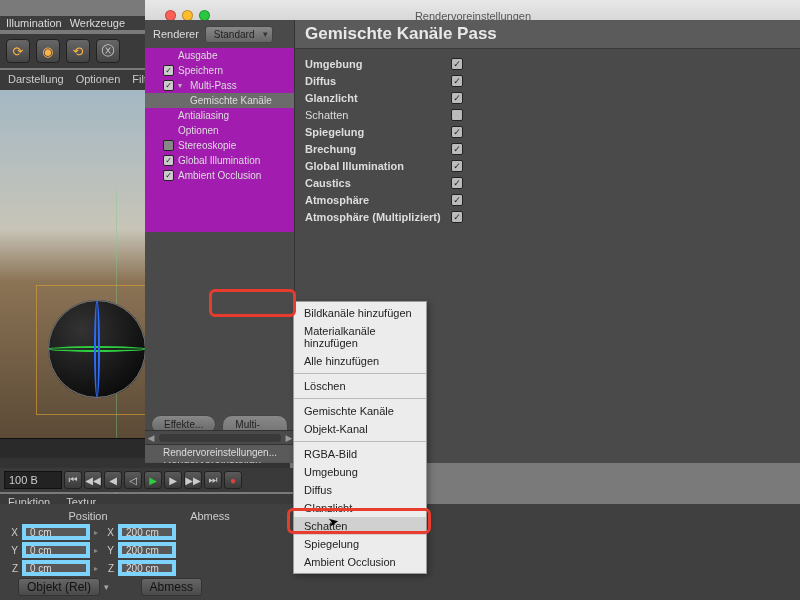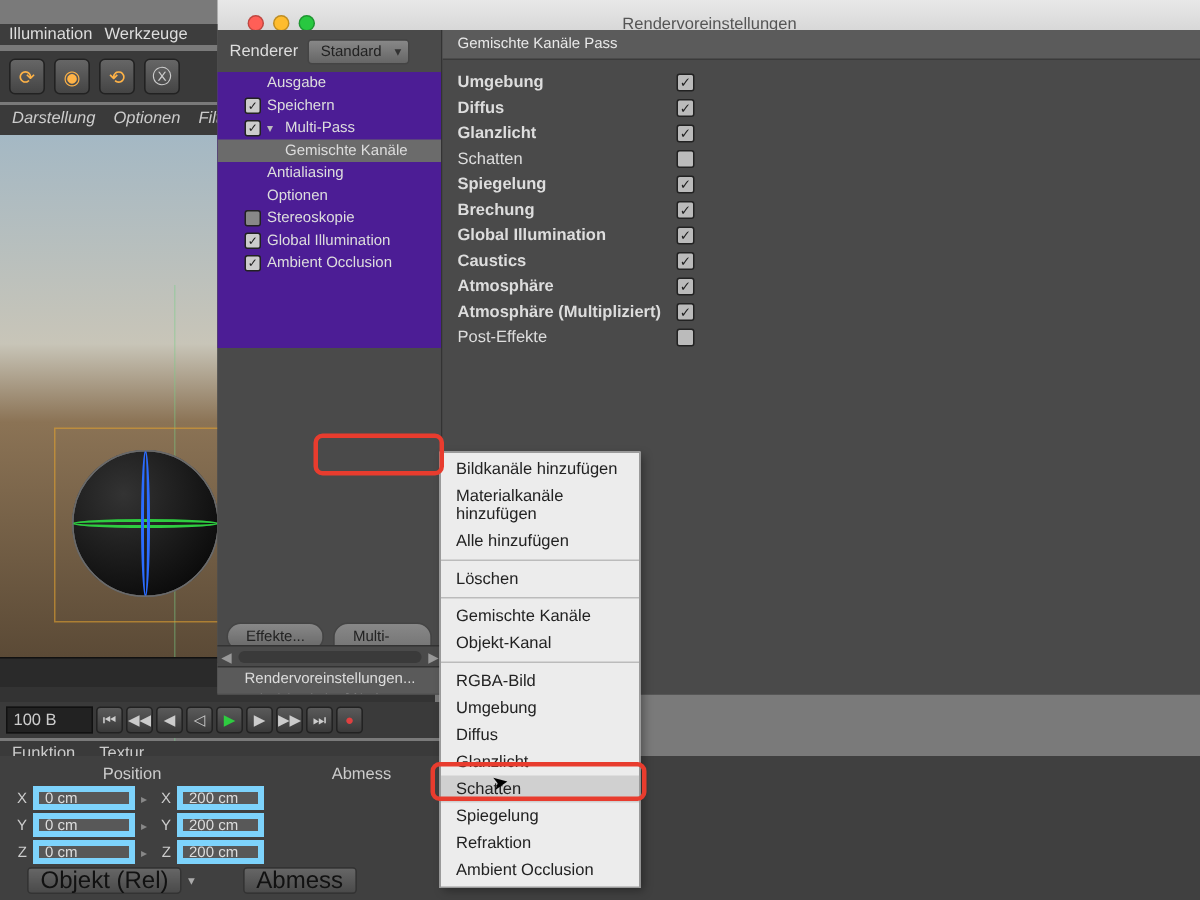--- a/index.html
+++ b/index.html
@@ -17,21 +17,21 @@
 
 
 .hostmenu { position: absolute; left: 0; top: 16px; width: 145px; height: 14px;
   background: #3d3d3d; color: #ddd; display: flex; gap: 8px; padding: 0 6px; font-size: 10px; align-items: center; }
 .hosttoolbar { position: absolute; left: 0; top: 34px; width: 145px; height: 34px;
   background: #3a3a3a; display: flex; align-items: center; padding: 0 6px; gap: 6px; }
 .rbtn { width: 24px; height: 24px; border-radius: 4px; background: linear-gradient(#666,#444);
   border: 1px solid #222; display:flex; align-items:center; justify-content:center; color:#ffb347; font-size:13px;}
 .rbtn.grey { color:#ccc; }
 .hosttabs { position: absolute; left: 0; top: 70px; width: 145px; height: 20px;
-  background: #3a3a3a; color: #ccc; display: flex; gap: 12px; padding: 3px 8px; font-size: 10px; font-style: italic; }
+  background: #3a3a3a; color: #ccc; display: flex; gap: 12px; padding: 3px 8px; font-size: 10px; }
 
 
 .viewport { position: absolute; left: 0; top: 90px; width: 145px; height: 348px; background: #555; }
 .viewport .sky { position:absolute; inset:0; background: linear-gradient(#a4b8c4 0%, #c8c5b8 40%, #8b7355 55%, #5b4a36 100%); }
 .sphere { position: absolute; left: 48px; top: 210px; width: 98px; height: 98px; border-radius:50%;
   background: radial-gradient(circle at 35% 30%, #333, #000); }
 .sphere::before, .sphere::after { content:""; position:absolute; inset:0; border-radius:50%; border:1px solid #6a6a6a; }
 .sphere .eq { position:absolute; left:0; right:0; top:46px; height:6px; border:2px solid #2ecc40; border-radius:50%; }
 .sphere .mer { position:absolute; top:0; bottom:0; left:46px; width:6px; border:2px solid #2b6cff; border-radius:50%; }
 .frame { position:absolute; left:36px; top:195px; width:130px; height:130px; border:1px solid #e0a030; opacity:.6; }
@@ -44,56 +44,56 @@
   display:flex; align-items:center; padding:0 4px; gap:2px; }
 .tfield { width:58px; height:18px; background:#222; color:#ccc; border:1px solid #111; padding:2px 4px; }
 .tbtn { width:18px; height:18px; background:linear-gradient(#5a5a5a,#3a3a3a); border:1px solid #222;
   border-radius:3px; color:#ccc; display:flex; align-items:center; justify-content:center; font-size:10px;}
 .tbtn.play { color:#2ecc40; }
 .tbtn.rec { color:#e04040; }
 
 .bottombar { position:absolute; left:0; top:494px; width:300px; height:18px; background:#3a3a3a;
   color:#ccc; display:flex; gap:16px; padding:2px 8px; font-size:10px; }
 .coords { position:absolute; left:0; top:504px; right:0; bottom:0; background:#404040; padding:4px 6px 0 6px; }
-.coords .hdr { display:flex; color:#ccc; font-size:10px; padding:2px 0;gap:31px; }
+.coords .hdr { display:flex; color:#ccc; font-size:10px; padding:2px 0; }
 .coords .hdr span:nth-child(1){ width:164px; text-align:center;}
 .coords .hdr span:nth-child(2){ width:80px; text-align:center;}
 .crow { display:flex; align-items:center; gap:4px; margin-bottom:2px; }
 .clab { width:12px; color:#ccc; text-align:right; font-size:10px;}
 .cinput { width:68px; height:16px; background:#585858; border:4px solid #7dd3fc; color:#ddd; padding:1px 4px; font-size:10px;}
 .cbtn { height:18px; background:linear-gradient(#666,#4a4a4a); border:1px solid #333; border-radius:3px;
-  color:#111; padding:0 8px; font-size:16px;}
+  color:#111; padding:0 8px; font-size:12px;}
 
 
 .rswin { position:absolute; left:145px; top:20px; right:0; height:443px; background:#4a4a4a; display:flex; }
 .rs-left { width:150px; background:#4a4a4a; border-right:1px solid #333; display:flex; flex-direction:column; }
 .rs-rendbar { height:28px; display:flex; align-items:center; gap:6px; padding:0 8px; background:#4a4a4a; color:#ddd;}
 .dropdown { background:linear-gradient(#888,#666); border:1px solid #444; border-radius:3px; padding:2px 18px 2px 8px;
   color:#222; font-size:10px; position:relative;}
 .dropdown::after{content:"▾"; position:absolute; right:5px; top:2px; font-size:9px; color:#333;}
-.tree { flex:1; background:#4c1d95; padding:0; color:#ddd; overflow:hidden;}
+.tree { flex:1; background:#a21caf; padding:0; color:#ddd; overflow:hidden;}
 .tree-row { display:flex; align-items:center; height:15px; padding-left:4px; gap:4px;}
 .tree-row.indent1 { padding-left:18px; }
 .tree-row.indent2 { padding-left:30px; }
 .tree-row.sel { background:#6b6b6b; }
 .chk { width:11px; height:11px; border:1px solid #222; border-radius:2px; background:#ccc;
   display:inline-flex; align-items:center; justify-content:center; font-size:8px; color:#222;}
 .chk.empty { background:#888; }
 .tree-label { font-size:10px; color:#ddd; }
 .tree .disclosure { width:8px; display:inline-block; color:#bbb; font-size:8px;}
 
 .rs-btnrow { height:26px; display:flex; align-items:flex-start; gap:6px; padding:0 6px; }
 .pillbtn { background:linear-gradient(#888,#666); border:1px solid #444; border-radius:10px;
   padding:3px 12px; color:#222; font-size:10px;}
 .rs-meine { height:22px; border-top:1px solid #333; padding:4px 6px; background:#555; color:#ccc;
   display:flex; align-items:center; gap:6px; font-size:10px;}
 .rs-gear { color:#bbb; }
 
 .rs-right { flex:1; background:#4a4a4a; display:flex; flex-direction:column; }
-.rs-right-title { background:#5b5b5b; color:#e8e8e8; padding:4px 10px; font-weight:normal; font-size:10px;
+.rs-right-title { background:#5b5b5b; color:#e8e8e8; padding:4px 10px; font-weight:bold; font-size:17px;
   border-bottom:1px solid #3a3a3a;}
 .passlist { padding:6px 10px; }
 .passrow { display:flex; align-items:center; height:17px; gap:4px;}
 .passrow .plabel { width:142px; color:#ddd; font-size:11px;}
 .passrow .plabel.bold { font-weight:bold; }
 .passrow .pchk { width:12px; height:12px; border:1px solid #222; border-radius:2px; background:#bbb;
   display:inline-flex; align-items:center; justify-content:center; font-size:9px; color:#222;}
 
 .tree-scroll { position:absolute; left:145px; top:430px; width:150px; height:14px; background:#4a4a4a;
   border-top:1px solid #333; display:flex; align-items:center;}
@@ -298,24 +298,20 @@
           <span class="plabel bold">Caustics</span>
           <span class="pchk">✓</span>
         </div>
         <div class="passrow">
           <span class="plabel bold">Atmosphäre</span>
           <span class="pchk">✓</span>
         </div>
         <div class="passrow">
           <span class="plabel bold">Atmosphäre (Multipliziert)</span>
           <span class="pchk">✓</span>
-        </div>
-        <div class="passrow">
-          <span class="plabel">Post-Effekte</span>
-          <span class="pchk"></span>
         </div>
       </div>
   </div>
 </div>
 
 <div class="tree-scroll">
   <div class="arrow">◀</div>
   <div class="track"></div>
   <div class="arrow">▶</div>
 </div>
@@ -330,19 +326,18 @@
     <hr>
     <div class="mi">Gemischte Kanäle</div>
     <div class="mi">Objekt-Kanal</div>
     <hr>
     <div class="mi">RGBA-Bild</div>
     <div class="mi">Umgebung</div>
     <div class="mi">Diffus</div>
     <div class="mi">Glanzlicht</div>
     <div class="mi hover">Schatten</div>
     <div class="mi">Spiegelung</div>
-    <div class="mi">Refraktion</div>
     <div class="mi">Ambient Occlusion</div>
   </div>
 
 <div class="hl hl1"></div>
 <div class="hl hl2"></div>
 <div class="cursor">➤</div>
 
 </body></html>

